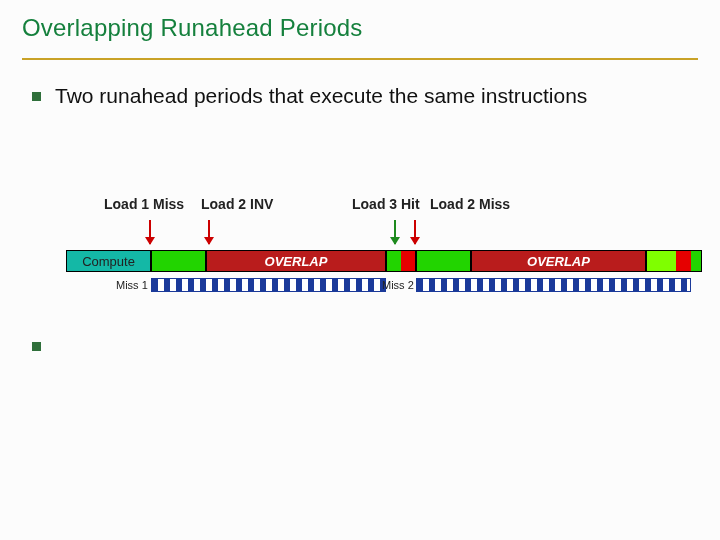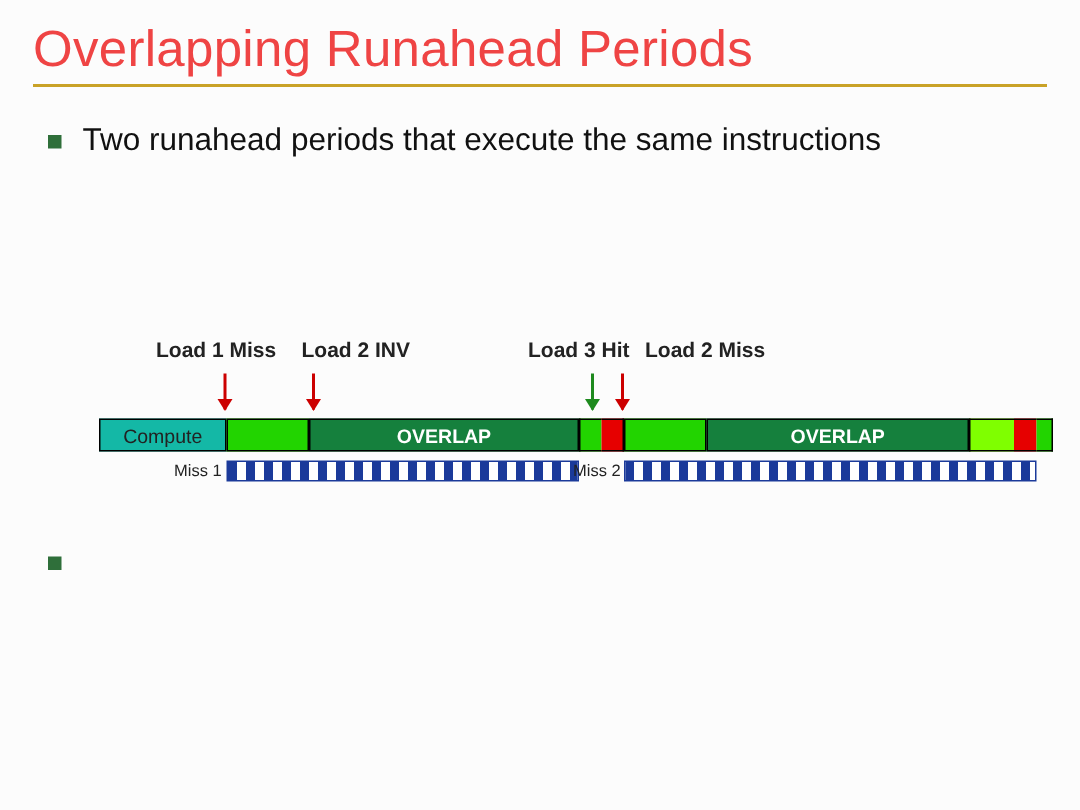--- a/index.html
+++ b/index.html
@@ -6,37 +6,37 @@
   body {
     width: 720px;
     height: 540px;
     background: #fcfcfc;
     font-family: Arial, Helvetica, sans-serif;
     color: #222;
     overflow: hidden;
   }
   .slide { padding: 14px 22px 18px 22px; }
   .title {
-    font-size: 34px;
+    font-size: 24px;
     font-weight: 400;
-    color: #ef4444;
-    margin-bottom: 3px;
+    color: #15803d;
+    margin-bottom: 16px;
     letter-spacing: 0.2px;
   }
   .rule {
     height: 0;
     border-top: 2px solid #c9a227;
     margin-bottom: 24px;
   }
   .bullet-row {
     display: flex;
     align-items: flex-start;
     gap: 14px;
     padding-left: 10px;
-    margin-bottom: 119px;
+    margin-bottom: 88px;
   }
   .bullet-row.second { margin-top: 36px; margin-bottom: 0; }
   .sq {
     width: 9px; height: 9px;
     background: #2f6f3a;
     margin-top: 8px;
     flex: none;
   }
   .bullet-text {
     font-size: 21px;
@@ -89,21 +89,21 @@
     border: 1px solid #000;
     display: flex;
     align-items: center;
     justify-content: center;
     font-size: 13px;
     overflow: hidden;
   }
   .seg.noborder-r { border-right: none; }
   .seg.noborder-l { border-left: none; }
   .c-white { background:#14b8a6; }
-  .c-black { background:#15803d; color:#fff; font-weight:700; }
+  .c-black { background:#b91c1c; color:#fff; font-weight:700;font-style:italic; }
   .c-green { background:#22d400; }
   .c-red   { background:#e60000; }
   .c-lime  { background:#7fff00; }
 
   .miss-row {
     position: relative;
     height: 20px;
     margin-left: 44px;
     width: 636px;
     margin-top: 6px;

